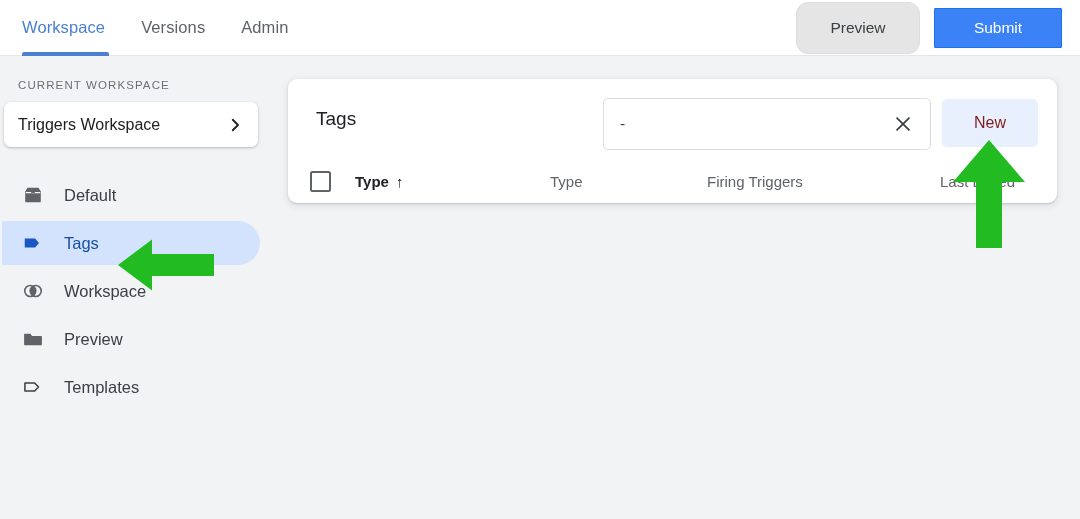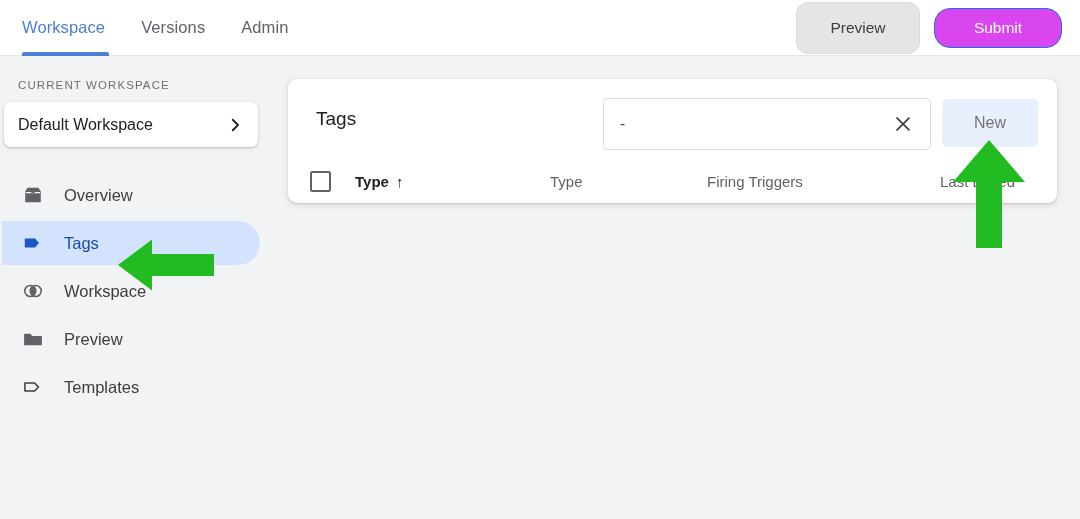--- a/index.html
+++ b/index.html
@@ -48,23 +48,23 @@
     background: #e5e5e5;
     border: 1px solid #dadce0;
     border-radius: 12px;
     color: #3c4043;
     font-size: 15.5px;
     cursor: pointer;
   }
   .btn-submit {
     height: 40px; min-width: 128px;
     display: flex; align-items: center; justify-content: center;
-    background: #d946ef;
+    background: #3b82f6;
     border: 1px solid #1a73e8;
-    border-radius: 16px;
+    border-radius: 1px;
     color: #ffffff;
     font-size: 15.5px;
     font-weight: 500;
     cursor: pointer;
   }
 
   
   .sidebar {
     position: absolute; left: 0; top: 57px;
     width: 274px; height: 462px;
@@ -158,21 +158,21 @@
     width: 30px; height: 30px; flex: none;
     display: flex; align-items: center; justify-content: center;
     cursor: pointer; color: #3c4043;
   }
   .btn-new {
     position: absolute; left: 654px; top: 20px;
     width: 96px; height: 48px;
     background: #e8f0fe;
     border-radius: 5px;
     display: flex; align-items: center; justify-content: center;
-    color: #737373;
+    color: #7f1d1d;
     font-size: 16px;
     font-weight: 500;
     cursor: pointer;
   }
 
   .table-head {
     position: relative;
     height: 44px;
     display: flex; align-items: center;
     padding-left: 22px;
@@ -233,39 +233,39 @@
       <div class="btn-submit">
         <span>Submit</span>
       </div>
     </div>
   </div>
 
   <div class="sidebar">
     <div class="ws-label">CURRENT WORKSPACE</div>
 
     <div class="ws-card">
-      <span class="ws-card-name">Default Workspace</span>
+      <span class="ws-card-name">Triggers Workspace</span>
       <span class="chev">
         <svg viewBox="0 0 24 24" width="18" height="18" fill="none" stroke="#202124" stroke-width="2.4" stroke-linecap="round" stroke-linejoin="round">
           <polyline points="9,5 16,12 9,19"></polyline>
         </svg>
       </span>
     </div>
 
     <div class="navlist">
 
       <div class="navitem">
         <div class="pill"></div>
         <span class="nav-ico">
           <svg viewBox="0 0 24 24" width="22" height="22">
             <path d="M3.5 8.2 L6 4.2 h12 l2.5 4 V19 a1 1 0 0 1 -1 1 H4.5 a1 1 0 0 1 -1 -1 Z" fill="#5f6368"></path>
             <path d="M4.2 8.6 h5.3 a0.5 .5 0 0 1 .5 .5 c0 .9 .8 1.6 2 1.6 s2 -.7 2 -1.6 a.5 .5 0 0 1 .5 -.5 h5.3 v1.5 H4.2 Z" fill="#ffffff"></path>
           </svg>
         </span>
-        <span class="nav-label">Overview</span>
+        <span class="nav-label">Default</span>
       </div>
 
       <div class="navitem selected">
         <div class="pill"></div>
         <span class="nav-ico">
           <svg viewBox="0 0 24 24" width="22" height="22">
             <path d="M3 7 h11.3 l4.2 5 -4.2 5 H3 Z" fill="#1a56c4"></path>
           </svg>
         </span>
         <span class="nav-label">Tags</span>

